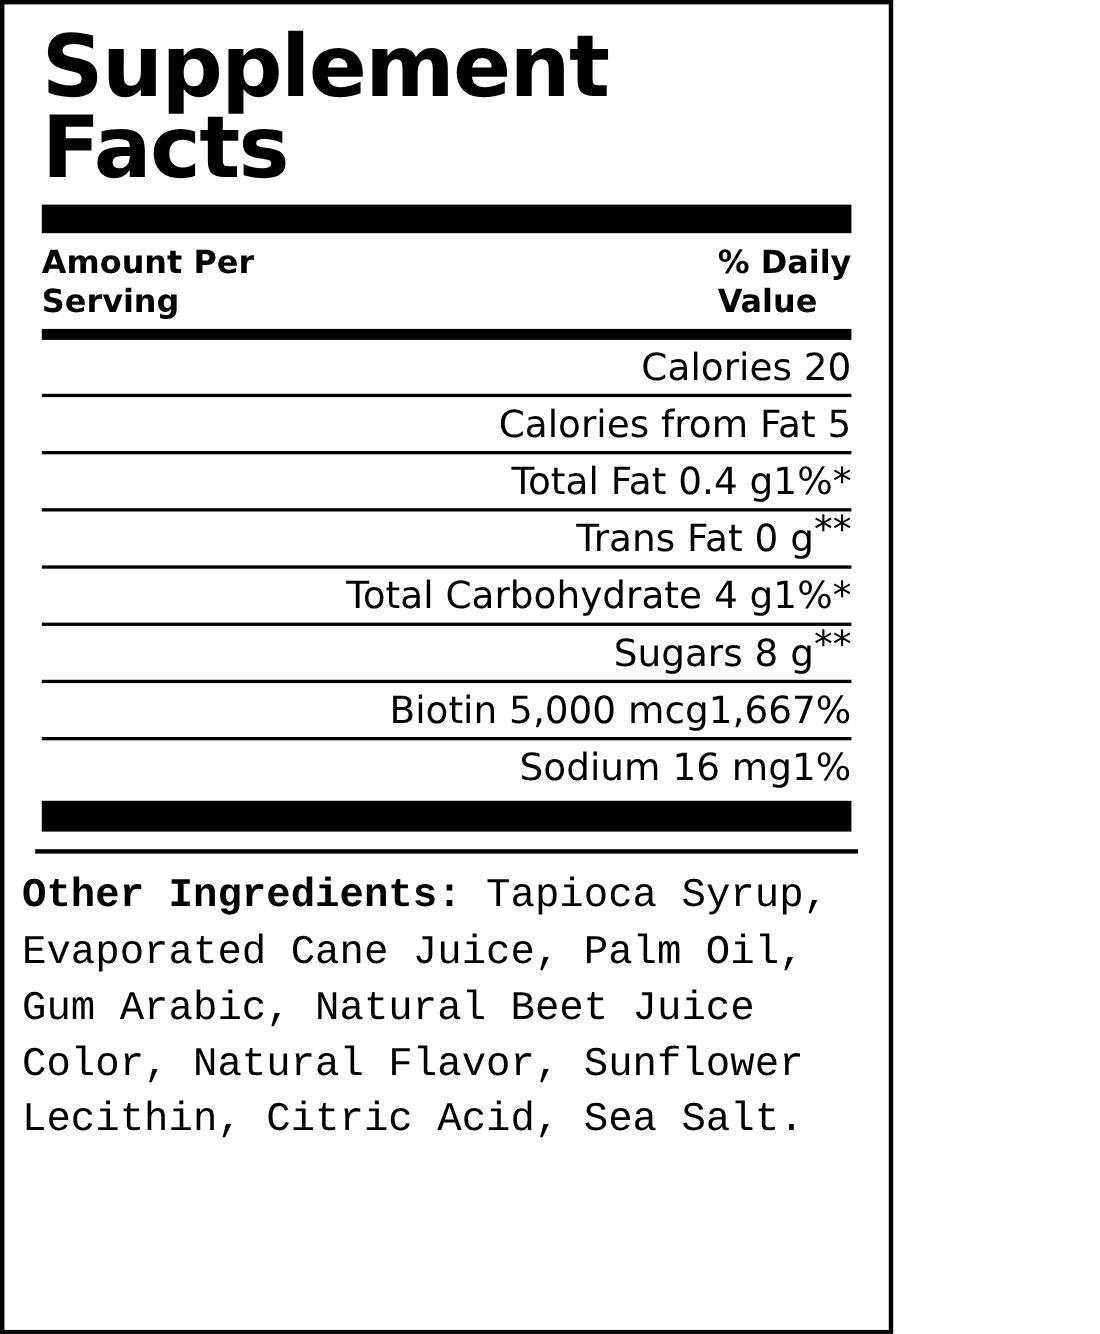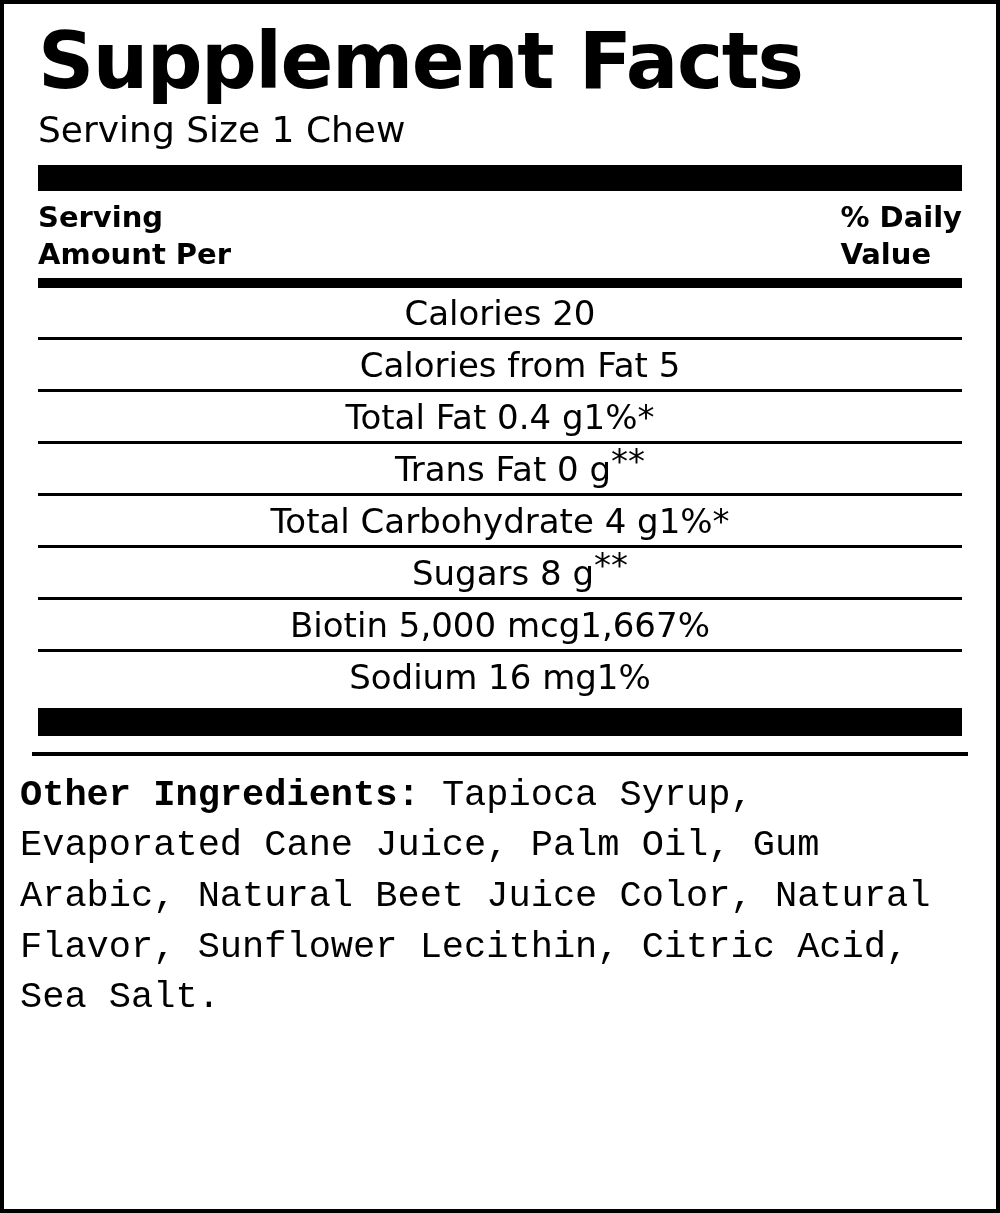--- a/index.html
+++ b/index.html
@@ -9,21 +9,21 @@
   }
   body {
     width: 1000px;
     height: 1213px;
     font-family: "DejaVu Sans", "Liberation Sans", sans-serif;
     color: #000000;
     -webkit-font-smoothing: antialiased;
   }
   .label-wrap {
     box-sizing: border-box;
-    width: 1000px;
+    width: 812px;
     height: 1213px;
     border: 4px solid #000;
     padding: 0;
     background: #fff;
     position: relative;
   }
   .panel {
     box-sizing: border-box;
     padding: 14px 28px 0 28px;
   }
@@ -72,21 +72,21 @@
   }
   .amt-left { text-align: left; }
   .amt-right { text-align: left; }
 
   
   .rows {
     margin: 0 6px;
   }
   .row {
     display: flex;
-    justify-content: center;
+    justify-content: flex-end;
     align-items: baseline;
     border-bottom: 3px solid #000;
     padding: 6px 0 4px 0;
     font-size: 34px;
     line-height: 1.15;
   }
   .row.no-border { border-bottom: none; }
   .row .name { white-space: nowrap; }
   .row .dv { white-space: nowrap; text-align: right; }
   .row.indent .name { padding-left: 40px; }
@@ -123,28 +123,27 @@
 </style>
 </head>
 <body>
 
 <div class="label-wrap">
 
   <div class="panel">
 
     <div class="title">Supplement Facts</div>
 
-    <div class="serving-size">Serving Size 1 Chew</div>
 
     <div class="rule-thick"></div>
 
     <div class="amt-header">
       <div class="amt-left">
+        <div>Amount Per</div>
         <div>Serving</div>
-        <div>Amount Per</div>
       </div>
       <div class="amt-right">
         <div>% Daily</div>
         <div>Value</div>
       </div>
     </div>
 
     <div class="rule-med"></div>
 
     <div class="rows">

